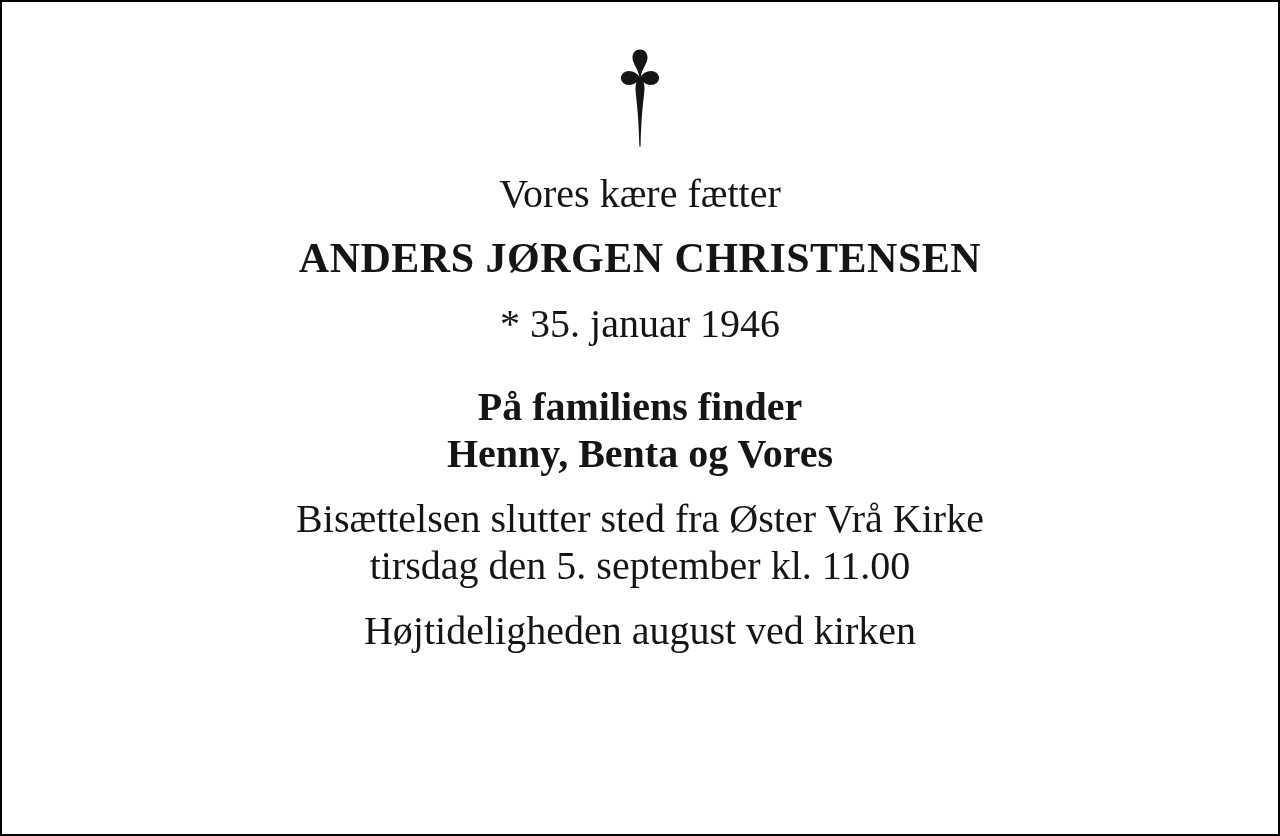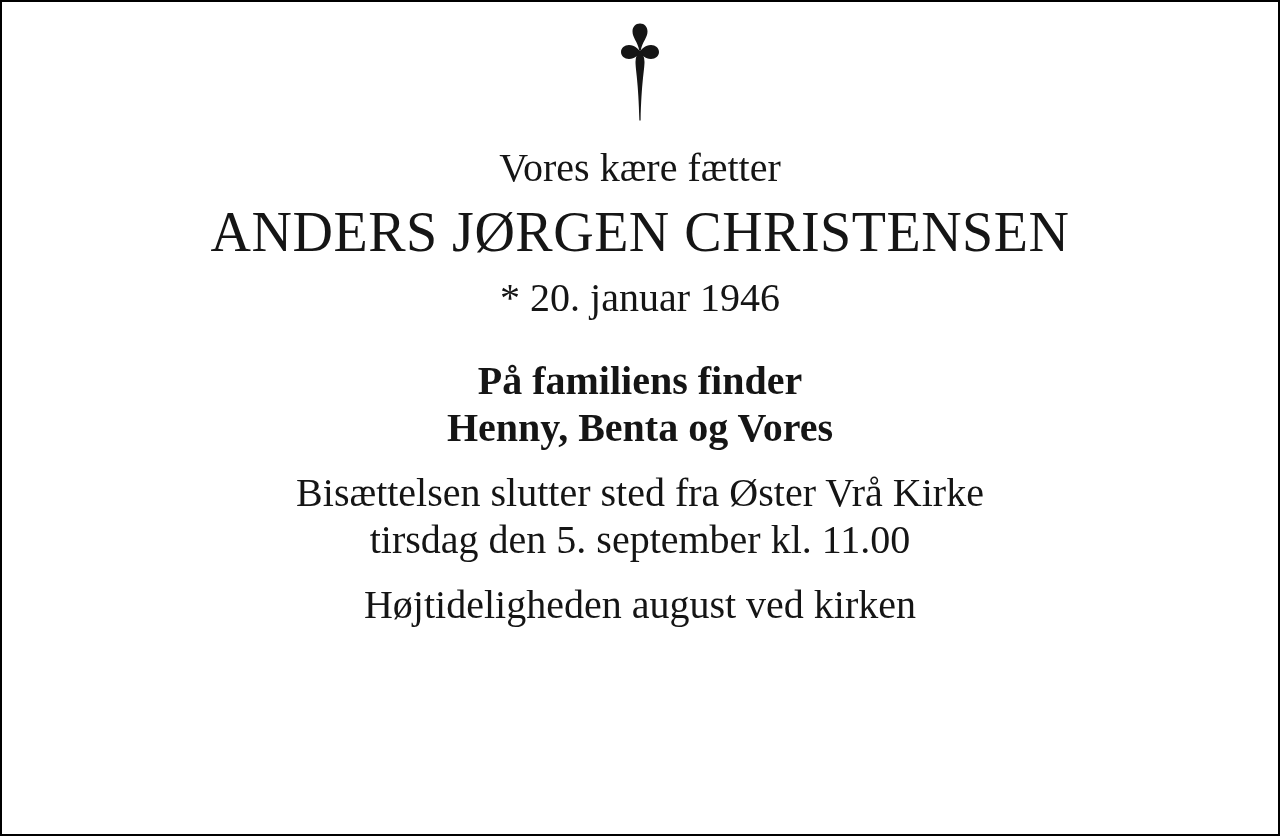--- a/index.html
+++ b/index.html
@@ -11,21 +11,21 @@
     width: 1280px;
     height: 836px;
     box-sizing: border-box;
     border: 2px solid #000000;
     background: #ffffff;
     font-family: "Liberation Serif", "DejaVu Serif", serif;
     color: #151515;
     display: flex;
     flex-direction: column;
     align-items: center;
-    padding-top: 20px;
+    padding-top: 46px;
     overflow: hidden;
   }
   .cross-wrap {
     height: 100px;
     margin-bottom: 22px;
     display: flex;
     justify-content: center;
   }
   .cross-wrap svg {
     height: 100px;
@@ -35,23 +35,23 @@
     margin: 0 0 18px 0;
     text-align: center;
   }
   .line {
     font-size: 40px;
     line-height: 47px;
     text-align: center;
     white-space: nowrap;
   }
   .name-line {
-    font-size: 56px;
+    font-size: 42px;
     line-height: 47px;
-    font-weight: normal;
+    font-weight: bold;
     letter-spacing: 0.5px;
   }
   .bold-line {
     font-weight: bold;
   }
 </style>
 </head>
 <body>
 
 <div class="page">
@@ -73,21 +73,21 @@
 
   <div class="block">
     <div class="line">Vores kære fætter</div>
   </div>
 
   <div class="block">
     <div class="line name-line">ANDERS JØRGEN CHRISTENSEN</div>
   </div>
 
   <div class="block">
-    <div class="line">* 20. januar 1946</div>
+    <div class="line">* 35. januar 1946</div>
   </div>
 
   <div class="block">
   </div>
 
   <div class="block">
     <div class="line bold-line">På familiens finder</div>
     <div class="line bold-line">Henny, Benta og Vores</div>
   </div>
 

